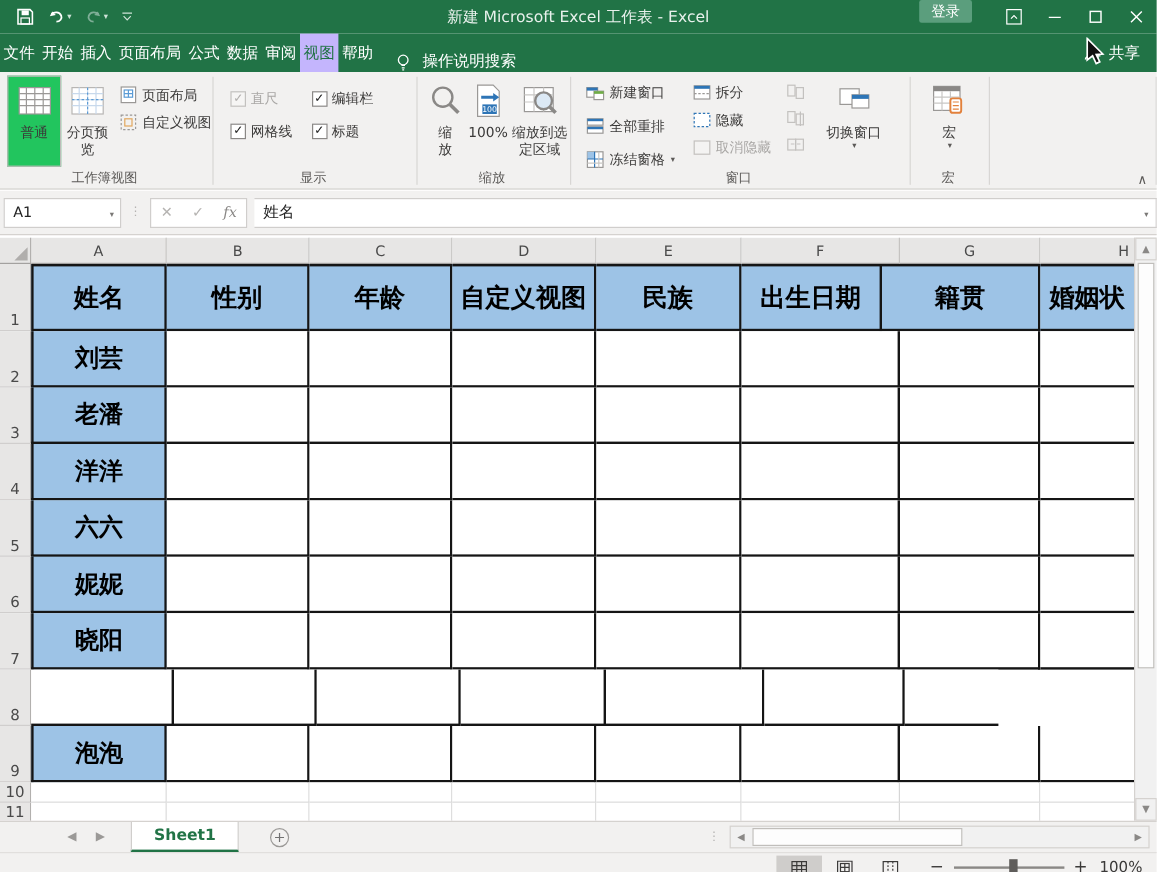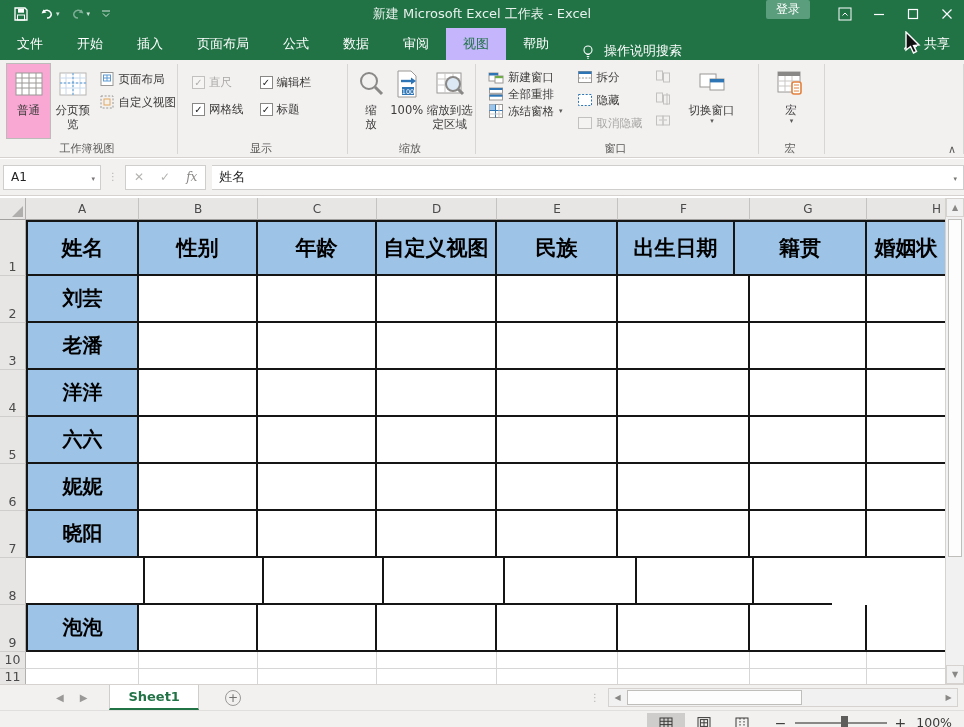--- a/index.html
+++ b/index.html
@@ -12,32 +12,32 @@
   .qat .qbtn{display:flex;align-items:center;gap:1px;padding:2px 3px}
   .qat .caret{font-size:7px;color:#cfe3d8}
   .title-center{position:absolute;left:0;right:0;top:0;height:28px;display:flex;align-items:center;justify-content:center;font-size:13px;color:#e8f1ec;pointer-events:none}
   .tb-right{margin-left:auto;display:flex;align-items:flex-start;height:28px}
   .signin{background:#5b9e7d;color:#fff;font-size:12px;height:19px;padding:0 10px;display:flex;align-items:center;border-radius:2px;margin-right:18px}
   .winbtn{width:34px;height:28px;display:flex;align-items:center;justify-content:center}
   .winbtn svg{display:block}
 
   
   .menubar{position:absolute;left:0;top:28px;width:964px;height:32px;background:#217346;display:flex;align-items:stretch}
-  .mtab{color:#fff;font-size:13px;display:flex;align-items:center;padding:0 17px;cursor:default}
+  .mtab{color:#fff;font-size:13px;display:flex;align-items:center;padding:0 3px;cursor:default}
   .mtab.active{background:#c4b5fd;color:#217346}
   .tellme{display:flex;align-items:flex-end;gap:8px;color:#fff;font-size:13px;margin-left:14px}
   .share{margin-left:auto;display:flex;align-items:center;gap:5px;color:#fff;font-size:13px;padding-right:14px}
 
   
   .ribbon{position:absolute;left:0;top:60px;width:964px;height:98px;background:#f2f1f0;border-bottom:1px solid #d5d2cf;display:flex}
   .rgroup{position:relative;height:98px;padding:3px 2px 16px 2px;display:flex;align-items:flex-start}
   .rgroup:after{content:"";position:absolute;right:0;top:4px;bottom:4px;width:1px;background:#d8d6d4}
   .glabel{position:absolute;left:0;right:4px;bottom:2px;text-align:center;font-size:11px;color:#5c5a58}
   .bigbtn{width:46px;height:76px;display:flex;flex-direction:column;align-items:center;padding-top:4px;border:1px solid transparent}
-  .bigbtn.sel{background:#f9a8d4;border-color:#bdbbb9}
+  .bigbtn.sel{background:#22c55e;border-color:#bdbbb9}
   .bigbtn .blab{font-size:11.5px;color:#3b3a39;text-align:center;line-height:14px;margin-top:3px;word-break:break-all}
   .smallcol{display:flex;flex-direction:column;justify-content:flex-start;gap:7px;padding-top:8px}
   .smallbtn{display:flex;align-items:center;gap:4px;font-size:11.5px;color:#3b3a39;white-space:nowrap}
   .smallbtn.dim,.smallbtn.dim .slab{color:#a9a7a5}
   .caret-s{font-size:7px;color:#5c5a58;margin-left:1px}
   .chkrow{display:flex;align-items:center;gap:4px;font-size:11.5px;color:#3b3a39;white-space:nowrap}
   .chk{width:13px;height:13px;background:#fff;border:1px solid #8a8886;display:flex;align-items:center;justify-content:center;font-size:10px;color:#1a1a1a}
   .chk.dis{border-color:#c3c1bf;color:#b0aeac;background:#f6f5f4}
   .dim-txt{color:#a9a7a5}
   .collapse{position:absolute;right:8px;bottom:2px;font-size:11px;color:#5c5a58}
@@ -279,21 +279,21 @@
           <path d="M3 11h24M3 17h24M11 5v20M19 5v20" stroke="#c9c7c5"></path>
           <circle cx="19" cy="16" r="7" fill="#dce9f5" stroke="#8a8886" stroke-width="2"></circle>
           <path d="M24 21l5 5" stroke="#8a8886" stroke-width="3"></path>
         </svg>
       <span class="blab">缩放到选定区域</span>
     </div>
     <span class="glabel">缩放</span>
   </div>
 
   <div class="rgroup" style="width:283px;padding-left:12px">
-    <div class="smallcol" style="gap:1px;padding-top:6px">
+    <div class="smallcol" style="gap:12px;padding-top:6px">
       <div class="smallbtn">
         <svg class="icon16" viewBox="0 0 16 16">
             <rect x="1" y="4" width="9" height="8" fill="#fff" stroke="#9a9896"></rect>
             <rect x="1" y="4" width="9" height="2.5" fill="#2e75b6"></rect>
             <rect x="7" y="7" width="8" height="7" fill="#fff" stroke="#9a9896"></rect>
             <rect x="7" y="7" width="8" height="2.2" fill="#70ad47"></rect>
           </svg>
         <span>新建窗口</span>
       </div>
       <div class="smallbtn">

